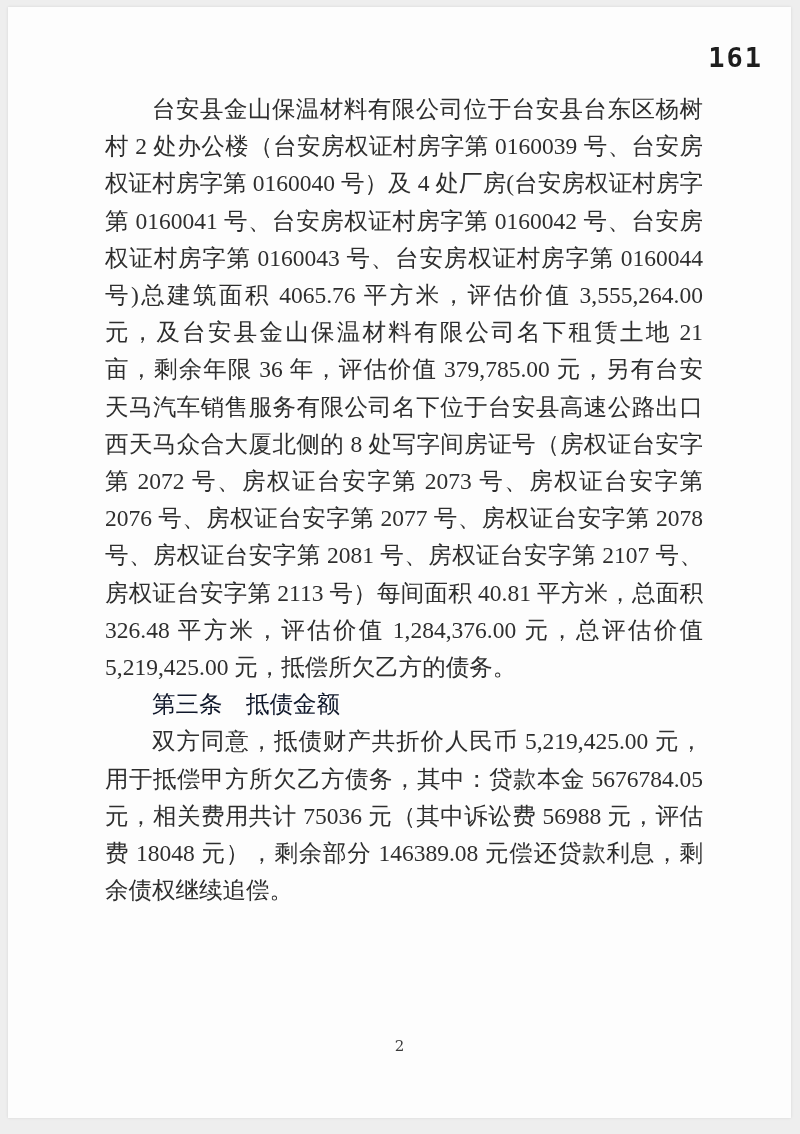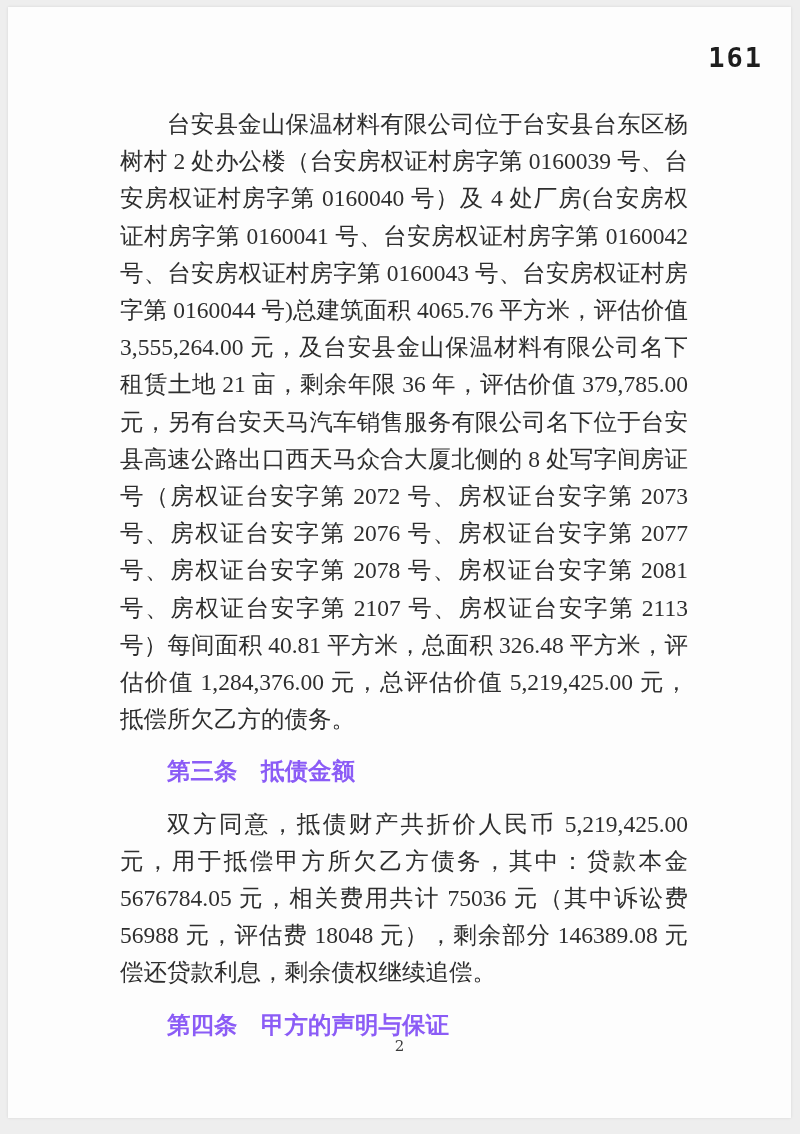--- a/index.html
+++ b/index.html
@@ -46,27 +46,27 @@
     left: 97px;
     top: 84px;
     width: 598px;
     font-size: 23.5px;
     line-height: 37.2px;
     color: #2e2e2e;
     text-align: justify;
     text-justify: inter-ideograph;
   }
   .content p {
-    margin: 15px;
+    margin: 0;
     padding: 0;
     text-indent: 2em;
   }
   .content p.heading {
-    font-weight: 700;
-    color: #8b5cf6;
+    font-weight: 400;
+    color: #0f172a;
   }
   .footer-num {
     position: absolute;
     top: 1030px;
     left: 0;
     width: 100%;
     text-align: center;
     font-family: "DejaVu Serif", serif;
     font-size: 15px;
     color: #3a3a3a;
@@ -77,19 +77,18 @@
 
 <div class="canvas">
   <div class="page">
 
     <div class="stamp">161</div>
 
     <div class="content">
       <p class="para">台安县金山保温材料有限公司位于台安县台东区杨树村 2 处办公楼（台安房权证村房字第 0160039 号、台安房权证村房字第 0160040 号）及 4 处厂房(台安房权证村房字第 0160041 号、台安房权证村房字第 0160042 号、台安房权证村房字第 0160043 号、台安房权证村房字第 0160044 号)总建筑面积 4065.76 平方米，评估价值 3,555,264.00 元，及台安县金山保温材料有限公司名下租赁土地 21 亩，剩余年限 36 年，评估价值 379,785.00 元，另有台安天马汽车销售服务有限公司名下位于台安县高速公路出口西天马众合大厦北侧的 8 处写字间房证号（房权证台安字第 2072 号、房权证台安字第 2073 号、房权证台安字第 2076 号、房权证台安字第 2077 号、房权证台安字第 2078 号、房权证台安字第 2081 号、房权证台安字第 2107 号、房权证台安字第 2113 号）每间面积 40.81 平方米，总面积 326.48 平方米，评估价值 1,284,376.00 元，总评估价值 5,219,425.00 元，抵偿所欠乙方的债务。</p>
       <p class="heading">第三条　抵债金额</p>
       <p class="para">双方同意，抵债财产共折价人民币 5,219,425.00 元，用于抵偿甲方所欠乙方债务，其中：贷款本金 5676784.05 元，相关费用共计 75036 元（其中诉讼费 56988 元，评估费 18048 元），剩余部分 146389.08 元偿还贷款利息，剩余债权继续追偿。</p>
-      <p class="heading">第四条　甲方的声明与保证</p>
     </div>
 
     <div class="footer-num">2</div>
 
   </div>
 </div>
 
 </body></html>

